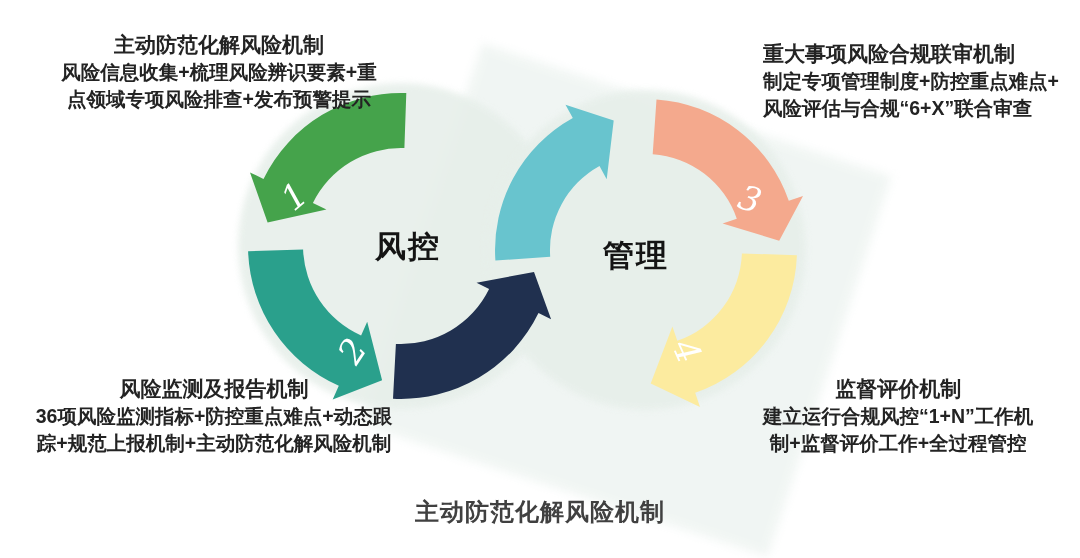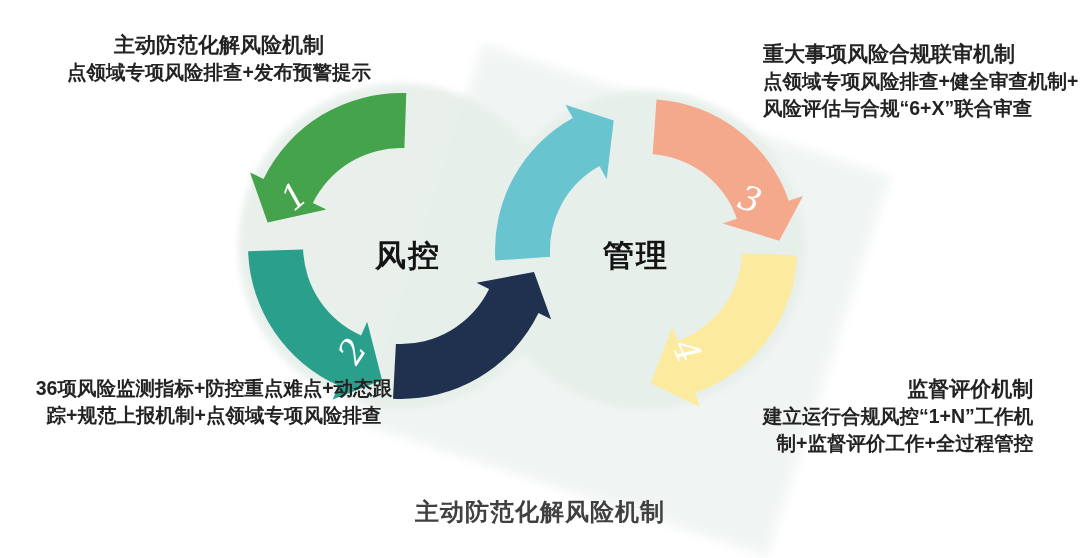--- a/index.html
+++ b/index.html
@@ -17,27 +17,27 @@
   .bg-halo.right{left:486px;top:90px;width:320px;height:320px;}
 
   .arrows{position:absolute;left:0;top:0;z-index:2;}
 
   .text-block{position:absolute;z-index:3;color:#232323;}
   .text-block .tb-title{font-size:21px;font-weight:700;line-height:28px;white-space:nowrap;}
   .text-block .tb-line{font-size:19.5px;font-weight:600;line-height:27px;white-space:nowrap;}
   .tb-topleft{left:30px;top:31px;width:378px;text-align:center;}
   .tb-topright{left:763px;top:32px;text-align:left;margin-top:8px;}
   .tb-bottomleft{left:25px;top:375px;width:378px;text-align:center;}
-  .tb-bottomright{left:763px;top:375px;text-align:right;}
+  .tb-bottomright{left:763px;top:375px;text-align:center;}
 
   .cycle-label{
     position:absolute;z-index:4;font-size:31px;font-weight:600;color:#141414;
     letter-spacing:2px;transform:translate(-50%,-50%);white-space:nowrap;
   }
-  .cycle-label.l1{left:408px;top:256px;}
+  .cycle-label.l1{left:408px;top:247px;}
   .cycle-label.l2{left:636px;top:256px;text-align:right;}
 
   .step-num{
     position:absolute;z-index:4;color:#ffffff;
     font-family:"DejaVu Serif","Liberation Serif",serif;font-style:italic;font-size:34px;
     white-space:nowrap;
   }
   .step-num.n1{left:294px;top:196px;transform:translate(-50%,-50%) rotate(-40deg);}
   .step-num.n2{left:352px;top:351px;transform:translate(-50%,-50%) rotate(-57deg);}
   .step-num.n3{left:750px;top:199px;transform:translate(-50%,-50%) rotate(18deg);}
@@ -69,32 +69,34 @@
   <div class="cycle-label l1">风控</div>
   <div class="cycle-label l2">管理</div>
 
   <div class="step-num n1">1</div>
   <div class="step-num n2">2</div>
   <div class="step-num n3">3</div>
   <div class="step-num n4">4</div>
 
   <div class="text-block tb-topleft">
     <div class="tb-title">主动防范化解风险机制</div>
+    <div class="tb-line">风险信息收集+梳理风险辨识要素+重</div>
     <div class="tb-line">点领域专项风险排查+发布预警提示</div>
   </div>
 
   <div class="text-block tb-topright">
     <div class="tb-title">重大事项风险合规联审机制</div>
-    <div class="tb-line">点领域专项风险排查+健全审查机制+</div>
+    <div class="tb-line">制定专项管理制度+防控重点难点+</div>
     <div class="tb-line">风险评估与合规“6+X”联合审查</div>
   </div>
 
   <div class="text-block tb-bottomleft">
+    <div class="tb-title">风险监测及报告机制</div>
     <div class="tb-line">36项风险监测指标+防控重点难点+动态跟</div>
-    <div class="tb-line">踪+规范上报机制+点领域专项风险排查</div>
+    <div class="tb-line">踪+规范上报机制+主动防范化解风险机制</div>
   </div>
 
   <div class="text-block tb-bottomright">
     <div class="tb-title">监督评价机制</div>
     <div class="tb-line">建立运行合规风控“1+N”工作机</div>
     <div class="tb-line">制+监督评价工作+全过程管控</div>
   </div>
 
   <div class="caption">主动防范化解风险机制</div>
 

